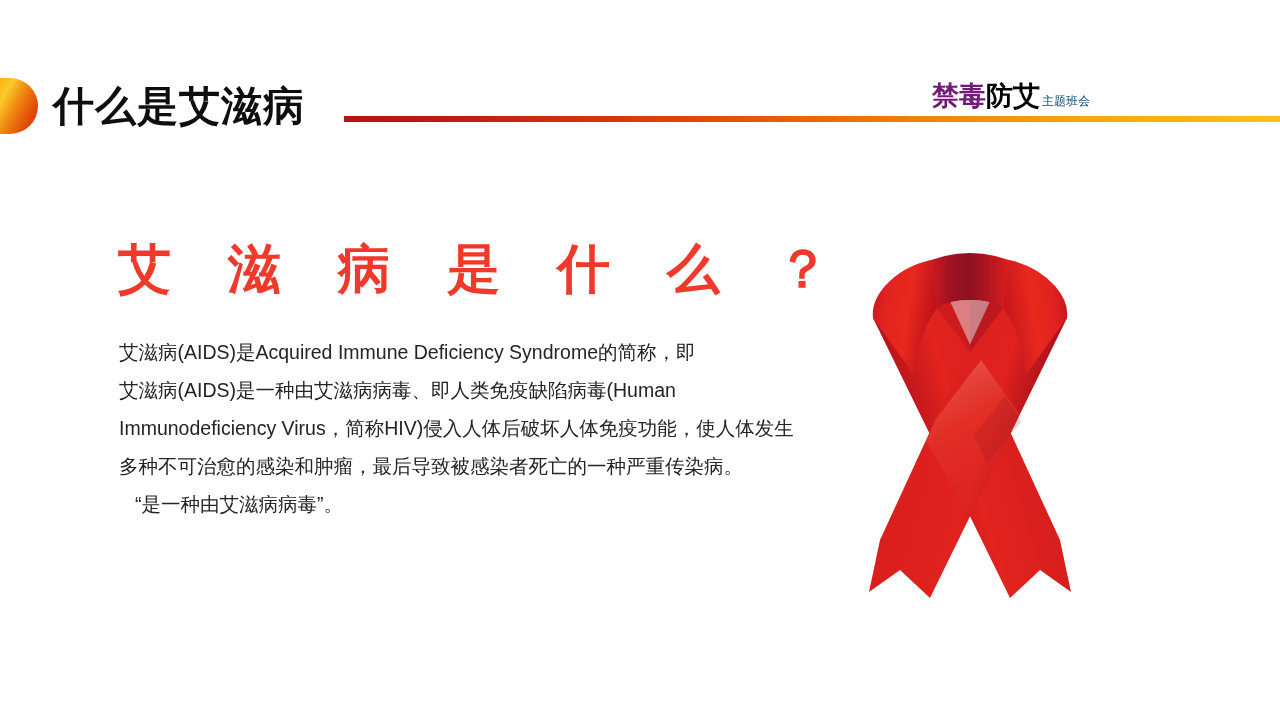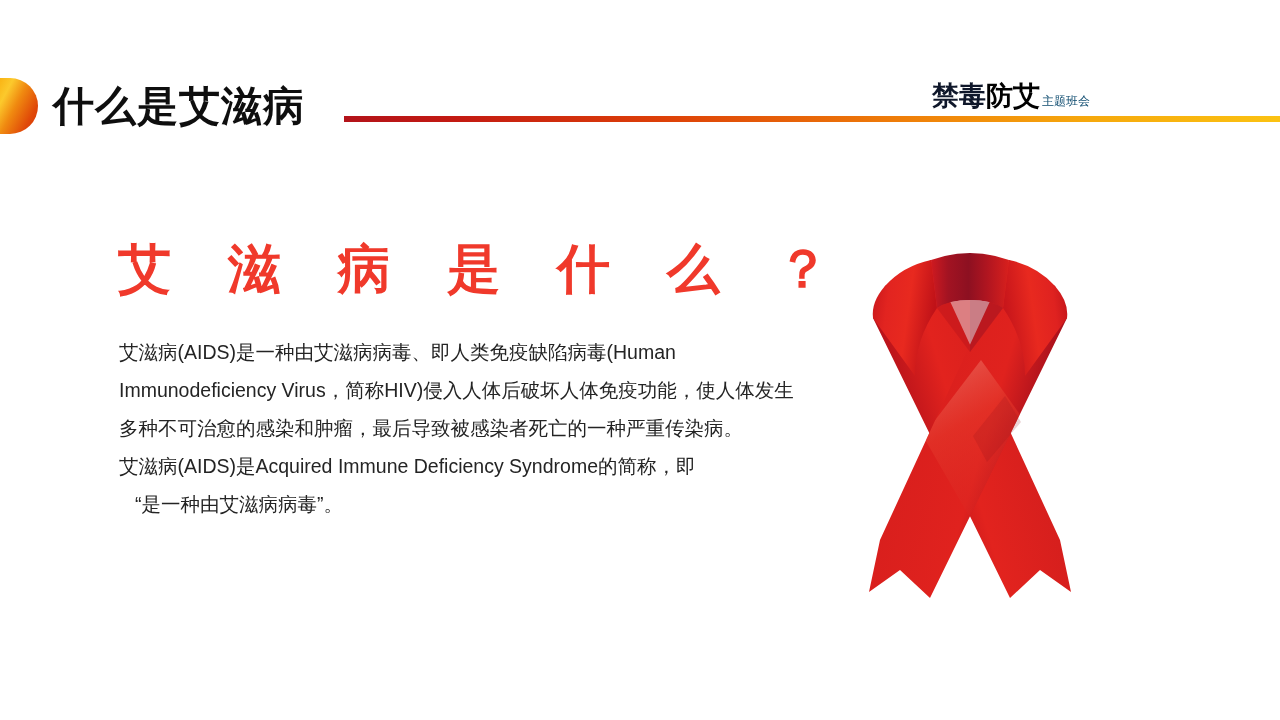--- a/index.html
+++ b/index.html
@@ -61,21 +61,21 @@
     position: absolute;
     right: 18px;
     top: 30px;
     display: flex;
     align-items: baseline;
     white-space: nowrap;
   }
   #brand .brand-black {
     font-size: 27px;
     font-weight: bold;
-    color: #0f172a;
+    color: #701a75;
     letter-spacing: 0px;
   }
   #brand .brand-red {
     font-size: 27px;
     font-weight: bold;
     color: #000000;
     letter-spacing: 0px;
   }
   #brand .brand-sub {
     font-size: 12px;
@@ -139,22 +139,22 @@
   <div id="brand">
     <span class="brand-black">禁毒</span>
     <span class="brand-red">防艾</span>
     <span class="brand-sub">主题班会</span>
   </div>
 </div>
 
 <div id="headline">艾 滋 病 是 什 么 ？</div>
 
 <div id="body-copy">
+  <p>艾滋病(AIDS)是Acquired Immune Deficiency Syndrome的简称，即</p>
   <p>艾滋病(AIDS)是一种由艾滋病病毒、即人类免疫缺陷病毒(Human Immunodeficiency Virus，简称HIV)侵入人体后破坏人体免疫功能，使人体发生多种不可治愈的感染和肿瘤，最后导致被感染者死亡的一种严重传染病。</p>
-  <p>艾滋病(AIDS)是Acquired Immune Deficiency Syndrome的简称，即</p>
   <p class="indent">“是一种由艾滋病病毒”。</p>
 </div>
 
 <div id="ribbon">
   <svg viewBox="0 0 250 420" width="250" height="420" xmlns="http://www.w3.org/2000/svg">
     <defs>
       <linearGradient id="gLoopTop" x1="0" y1="0" x2="1" y2="0">
         <stop offset="0%" stop-color="#cf1a20"></stop>
         <stop offset="22%" stop-color="#a21322"></stop>
         <stop offset="48%" stop-color="#8d1021"></stop>

